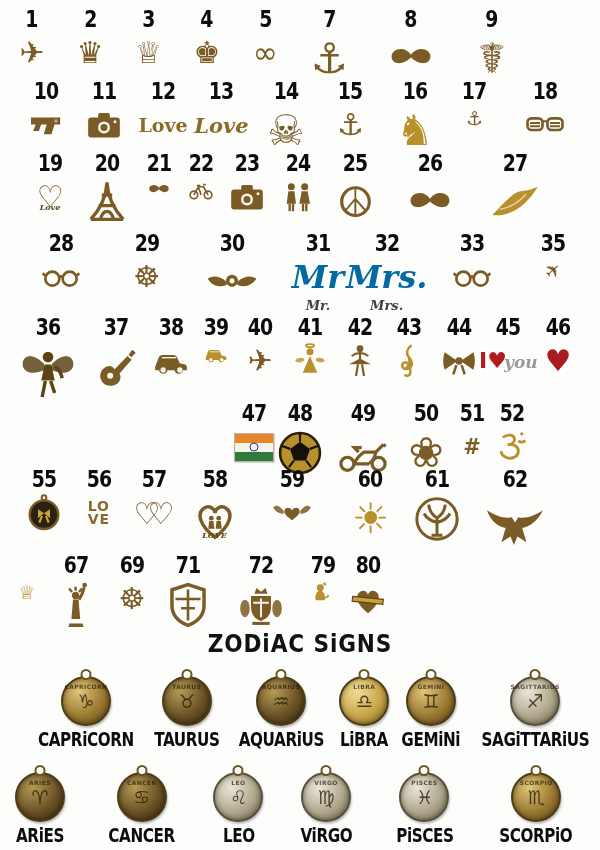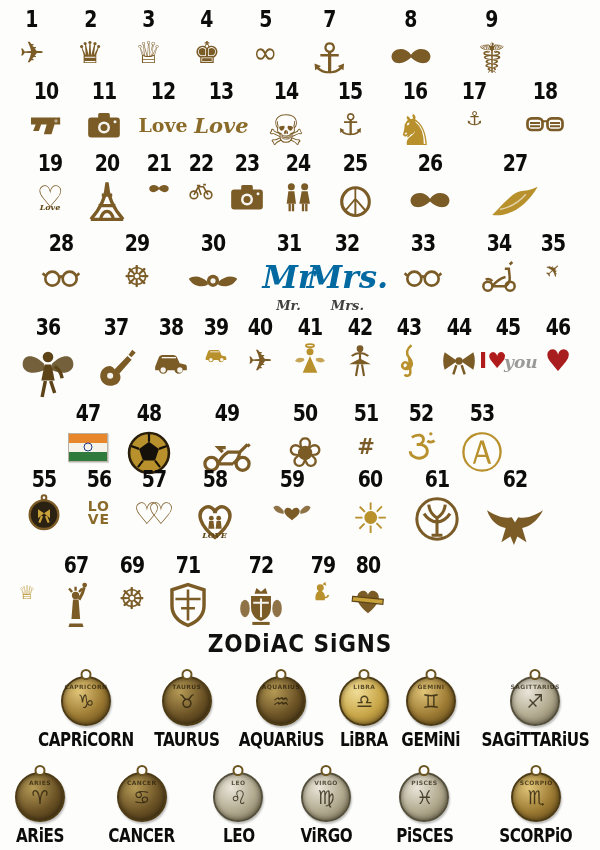--- a/index.html
+++ b/index.html
@@ -7,21 +7,21 @@
        font-family:"DejaVu Sans",sans-serif;}
   .sheet{width:600px;height:850px;position:relative;}
 
   
   .charm-row{display:flex;justify-content:space-between;align-items:flex-start;}
   .row-1{height:72px;padding:8px 82px 0 12px;}
   .row-2{height:72px;padding:0 18px 0 26px;}
   .row-3{height:76px;padding:0 48px 0 30px;}
   .row-4{height:84px;padding:4px 32px 0 24px;}
   .row-5{height:86px;padding:0 22px 0 16px;}
-  .row-6{height:66px;padding:0 92px 0 68px;}
+  .row-6{height:66px;padding:0 68px 0 68px;justify-content:flex-end;}
   .row-7{height:86px;padding:0 48px 0 24px;}
   .row-8{height:74px;padding:0 212px 0 14px;}
 
   .cell{display:flex;flex-direction:column;align-items:center;}
   .num{font-weight:800;font-size:23px;line-height:1;color:#0c0c0c;
        transform:scaleX(.82);letter-spacing:-1px;min-height:23px;}
   .icon{display:flex;align-items:center;justify-content:center;color:#7b5b26;
         position:relative;margin-top:2px;}
   .sz-s{width:26px;height:26px;font-size:19px;}
   .sz-m{width:40px;height:40px;font-size:30px;}
@@ -476,28 +476,20 @@
         </div>
         <div class="cell">
           <div class="num">33</div>
           <div class="icon sz-m wide">
             <svg viewBox="0 0 24 24">
               <use href="#i-glasses"></use>
             </svg>
           </div>
         </div>
         <div class="cell">
-          <div class="num">34</div>
-          <div class="icon sz-m">
-            <svg viewBox="0 0 24 24">
-              <use href="#i-scooter"></use>
-            </svg>
-          </div>
-        </div>
-        <div class="cell">
           <div class="num">35</div>
           <div class="icon sz-s">
             <span class="glyph rot">✈</span>
           </div>
         </div>
       </div>
       <div class="charm-row row-5">
         <div class="cell">
           <div class="num">36</div>
           <div class="icon sz-xl tone-dark">
@@ -625,26 +617,20 @@
           </div>
         </div>
         <div class="cell">
           <div class="num">52</div>
           <div class="icon sz-m tone-gold">
             <svg viewBox="0 0 24 24">
               <use href="#i-om"></use>
             </svg>
           </div>
         </div>
-        <div class="cell">
-          <div class="num">53</div>
-          <div class="icon sz-l tone-gold">
-            <span class="glyph">Ⓐ</span>
-          </div>
-        </div>
       </div>
       <div class="charm-row row-7">
         <div class="cell">
           <div class="num">55</div>
           <div class="icon sz-m">
             <svg viewBox="0 0 24 24">
               <use href="#i-medal"></use>
             </svg>
           </div>
         </div>

